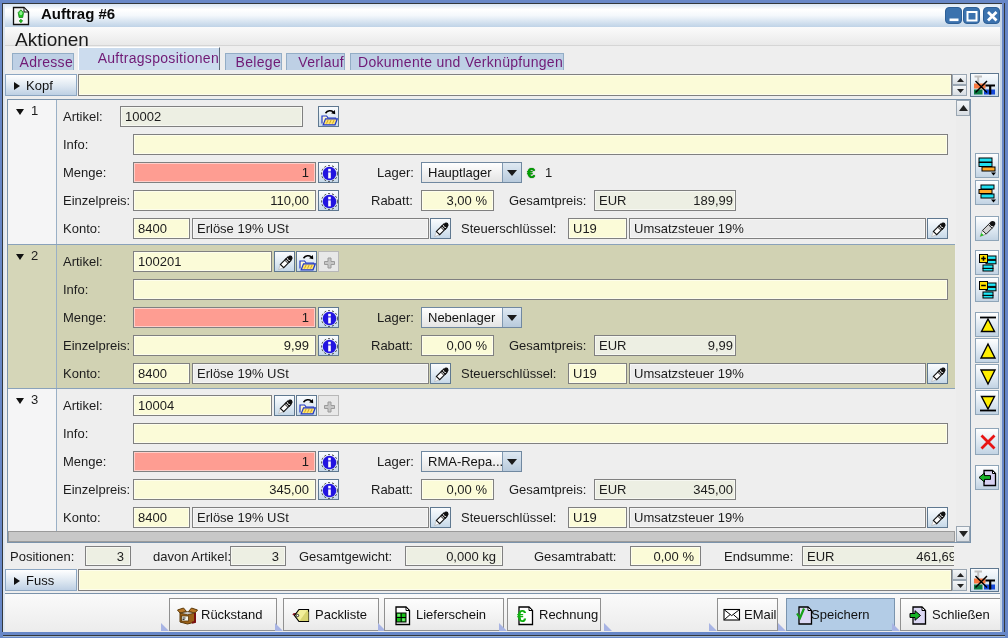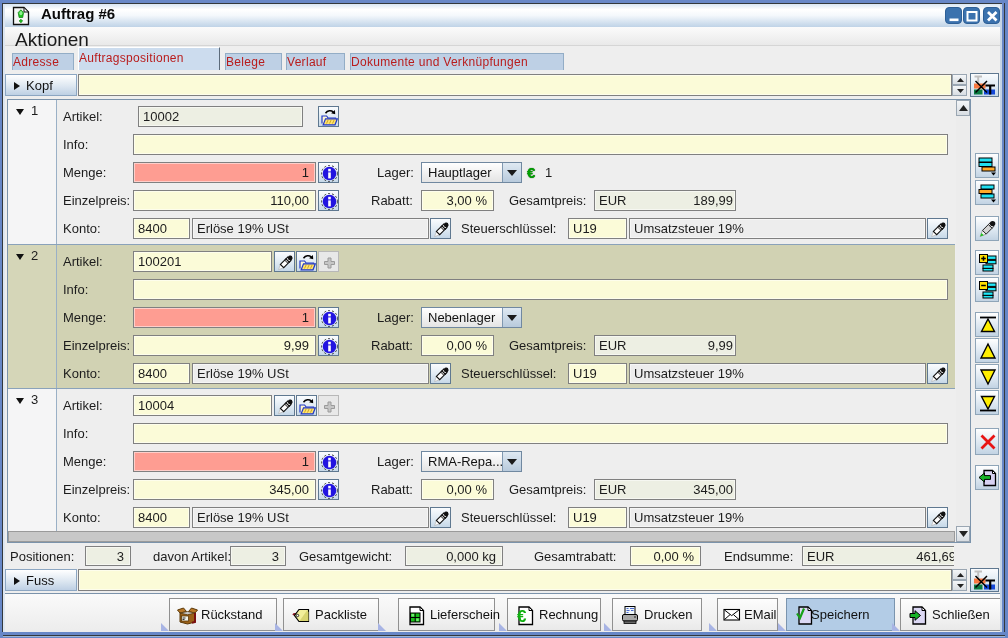--- a/index.html
+++ b/index.html
@@ -9,21 +9,21 @@
 
 #inner{position:absolute;left:3px;top:3px;width:1001px;height:630px;border:1px solid #33383d;background:#eeeeee}
 #titlebar{position:absolute;left:4px;top:4px;width:999px;height:23px;background:linear-gradient(#d9e6f3,#ffffff 25%,#f4f8fc 50%,#bfd3e7)}
 #title{position:absolute;left:41px;top:5px;font-size:15px;font-weight:bold;color:#0a0a0a}
 .wbtn{position:absolute;top:7px;width:17px;height:17px;background:#3b72ae;border-radius:4px;border:1px solid #2d5f96}
 .wbtn svg{position:absolute;left:0;top:0}
 #menubar{position:absolute;left:4px;top:27px;width:999px;height:19px;background:linear-gradient(#fbfbfb,#e9e9e9);border-bottom:1px solid #d5d5d5}
 #menubar span{position:absolute;left:11px;top:2px;font-size:19px;color:#1a1a1a}
 
 #tabrow{position:absolute;left:4px;top:46px;width:999px;height:24px;background:#eeeeee}
-.tab{position:absolute;top:53px;height:17px;background:#bed0e5;border:1px solid #93adc6;border-bottom:none;font-size:12px;letter-spacing:0.3px;text-align:left;color:#b91c1c;line-height:16px}
+.tab{position:absolute;top:53px;height:17px;background:#bed0e5;border:1px solid #93adc6;border-bottom:none;font-size:14px;letter-spacing:0.3px;text-align:right;color:#701a75;line-height:16px}
 .tab.act{top:47px;height:23px;background:#ccdcee;border-left:1px solid #ffffff;border-top:1px solid #ffffff;border-right:1px solid #5c6b7a;line-height:21px}
 
 .exph{position:absolute;background:linear-gradient(#ffffff,#dde7f1 55%,#bed0e4);border:1px solid #8ca6c2;font-size:13px;color:#111}
 .exph .tri{position:absolute;left:8px;top:6.5px;width:0;height:0;border-left:6.5px solid #111;border-top:4px solid transparent;border-bottom:4px solid transparent}
 .exph span{position:absolute;left:20px;top:3px}
 
 .f{position:absolute;height:21px;border:1px solid #808080;box-shadow:inset 0 0 0 1px rgba(255,255,255,0.5);font-size:13px;color:#1c1c1c;line-height:19px;padding-left:4px;white-space:nowrap;overflow:hidden}
 .ye{background:#fbfbd8}.be{background:#edefe3}.gr{background:#ededed}.sa{background:#fe9d92}
 .num{text-align:right;padding-right:6px;padding-left:0}
 .lbl{position:absolute;font-size:13px;color:#1c1c1c;line-height:21px;white-space:nowrap}
@@ -125,21 +125,21 @@
   <path d="M12.5 10.5 h9.5 M17.2 10.5 v9" stroke="#000" stroke-width="2.2"></path>
 </svg>
 
 <div class="abs" style="left:7px;top:99px;width:964px;height:444px;border:1px solid #7b93ab;background:#eeeeee"></div>
 <div class="blk" style="top:100px;height:144px;background:#eeeeee">
   <div class="ncol" style="background:#f5f5f6">
         <div class="expv"></div>
         <div class="pnum">1</div>
       </div>
   <div class="lbl" style="left:55px;top:6px">Artikel:</div>
-  <div class="f be" style="left:130px;top:6px;width:165px">10002</div>
+  <div class="f be" style="left:112px;top:6px;width:183px">10002</div>
   <div class="ib" style="left:310px;top:6px">
         <svg width="19" height="19" viewBox="0 0 19 19">
           <path d="M2 15.5 v-7.5 h4.6 l1.5 2 h7.4 v1" fill="#fff8d0" stroke="#2038c8" stroke-width="1.2"></path>
           <path d="M3.2 16.8 l2.3 -6 h11.8 l-2.3 6 z" fill="#ffe36e" stroke="#2038c8" stroke-width="1.2"></path>
           <path d="M6.5 15.5 l1.6 -3.5 M9.5 15.5 l1.6 -3.5 M12.5 15.5 l1.6 -3.5" stroke="#c8a020" stroke-width="0.9"></path>
           <path d="M5.5 5.2 C7.5 2.4 11 2 13.4 4" stroke="#000" stroke-width="1.5" fill="none"></path>
           <path d="M14.9 2 l0.3 4.3 -4.1 -1.1 z" fill="#000"></path>
         </svg>
       </div>
   <div class="lbl" style="left:55px;top:34px">Info:</div>
@@ -488,51 +488,41 @@
 <div class="bb" style="left:283px;width:96px">
       <svg class="ic" width="21" height="21" viewBox="0 0 21 21">
         <path d="M2 10 C4 7 6 11 8 9" fill="none" stroke="#8a1020" stroke-width="1.6"></path>
         <path d="M8 4.5 h9.5 v12 h-9.5 l-4.5 -6 z" fill="#f2ee9a" stroke="#000" stroke-width="1.2"></path>
         <path d="M16 5.5 l1.5 1.5 v9 h-9 z" fill="#d8d470"></path>
         <circle cx="6.5" cy="10.5" r="1.2" fill="#fff" stroke="#000" stroke-width="0.8"></circle>
       </svg>
       <span class="tx" style="left:31px">Packliste</span>
     </div>
 <div class="grip" style="left:378px"></div>
-<div class="bb" style="left:398px;width:97px">
+<div class="bb" style="left:384px;width:120px">
       <svg class="ic" width="21" height="21" viewBox="0 0 21 21">
         <path d="M4 2 h10 l3.5 3.5 v14 h-13.5 z" fill="#fff" stroke="#000" stroke-width="1.3"></path>
         <path d="M14 2 l3.5 3.5 h-3.5 z" fill="#fff" stroke="#000" stroke-width="1"></path>
         <rect x="4.5" y="8" width="9.5" height="9" fill="#18c018" stroke="#000" stroke-width="1"></rect>
         <path d="M9.2 8 v9 M4.5 12.5 h9.5" stroke="#000" stroke-width="1"></path>
         <rect x="5.5" y="9" width="2.5" height="2.5" fill="#70e870"></rect>
         <rect x="10.2" y="13.5" width="2.5" height="2.5" fill="#70e870"></rect>
       </svg>
       <span class="tx" style="left:31px">Lieferschein</span>
     </div>
 <div class="grip" style="left:499px"></div>
 <div class="bb" style="left:507px;width:94px">
       <svg class="ic" width="21" height="21" viewBox="0 0 21 21">
         <path d="M4 2 h10 l3.5 3.5 v14 h-13.5 z" fill="#fff" stroke="#000" stroke-width="1.3"></path>
         <path d="M14 2 l3.5 3.5 h-3.5 z" fill="#fff" stroke="#000" stroke-width="1"></path>
         <text x="2" y="17" font-size="17" font-weight="bold" fill="#10b010" font-family="Liberation Sans">€</text>
       </svg>
       <span class="tx" style="left:31px">Rechnung</span>
     </div>
 <div class="grip" style="left:604px"></div>
-<div class="bb" style="left:612px;width:90px">
-      <svg class="ic" width="21" height="21" viewBox="0 0 21 21">
-        <rect x="5" y="1.5" width="10" height="8" fill="#eef6fa" stroke="#000" stroke-width="1"></rect>
-        <path d="M6.5 3.5 h2 M10 3.5 h4 M6.5 5.5 h3 M11 5.5 h2.5 M6.5 7.5 h2" stroke="#3858c8" stroke-width="0.9"></path>
-        <rect x="2.5" y="9.5" width="15" height="6.5" rx="1.5" fill="#a8a8a8" stroke="#000" stroke-width="1"></rect>
-        <rect x="4" y="16" width="12" height="2.5" fill="#686868" stroke="#000" stroke-width="0.8"></rect>
-        <circle cx="15" cy="12" r="0.9" fill="#444"></circle>
-      </svg>
-      <span class="tx" style="left:31px">Drucken</span>
-    </div>
 <div class="grip" style="left:709px"></div>
 <div class="bb" style="left:717px;width:61px">
       <svg class="ic" width="21" height="21" viewBox="0 0 21 21" style="top:9px;left:5px">
         <rect x="1" y="1.5" width="15.5" height="10.5" fill="#fff" stroke="#000" stroke-width="1.1"></rect>
         <path d="M1.5 2 l7.2 5.6 7.2 -5.6 M1.5 11.5 l5.5 -4.8 M16 11.5 l-5.5 -4.8" fill="none" stroke="#000" stroke-width="1"></path>
       </svg>
       <span class="tx" style="left:26px">EMail</span>
     </div>
 <div class="grip" style="left:778px"></div>
 <div class="bb" style="left:786px;width:109px;background:#b3cce6;border-color:#7a94ae">

